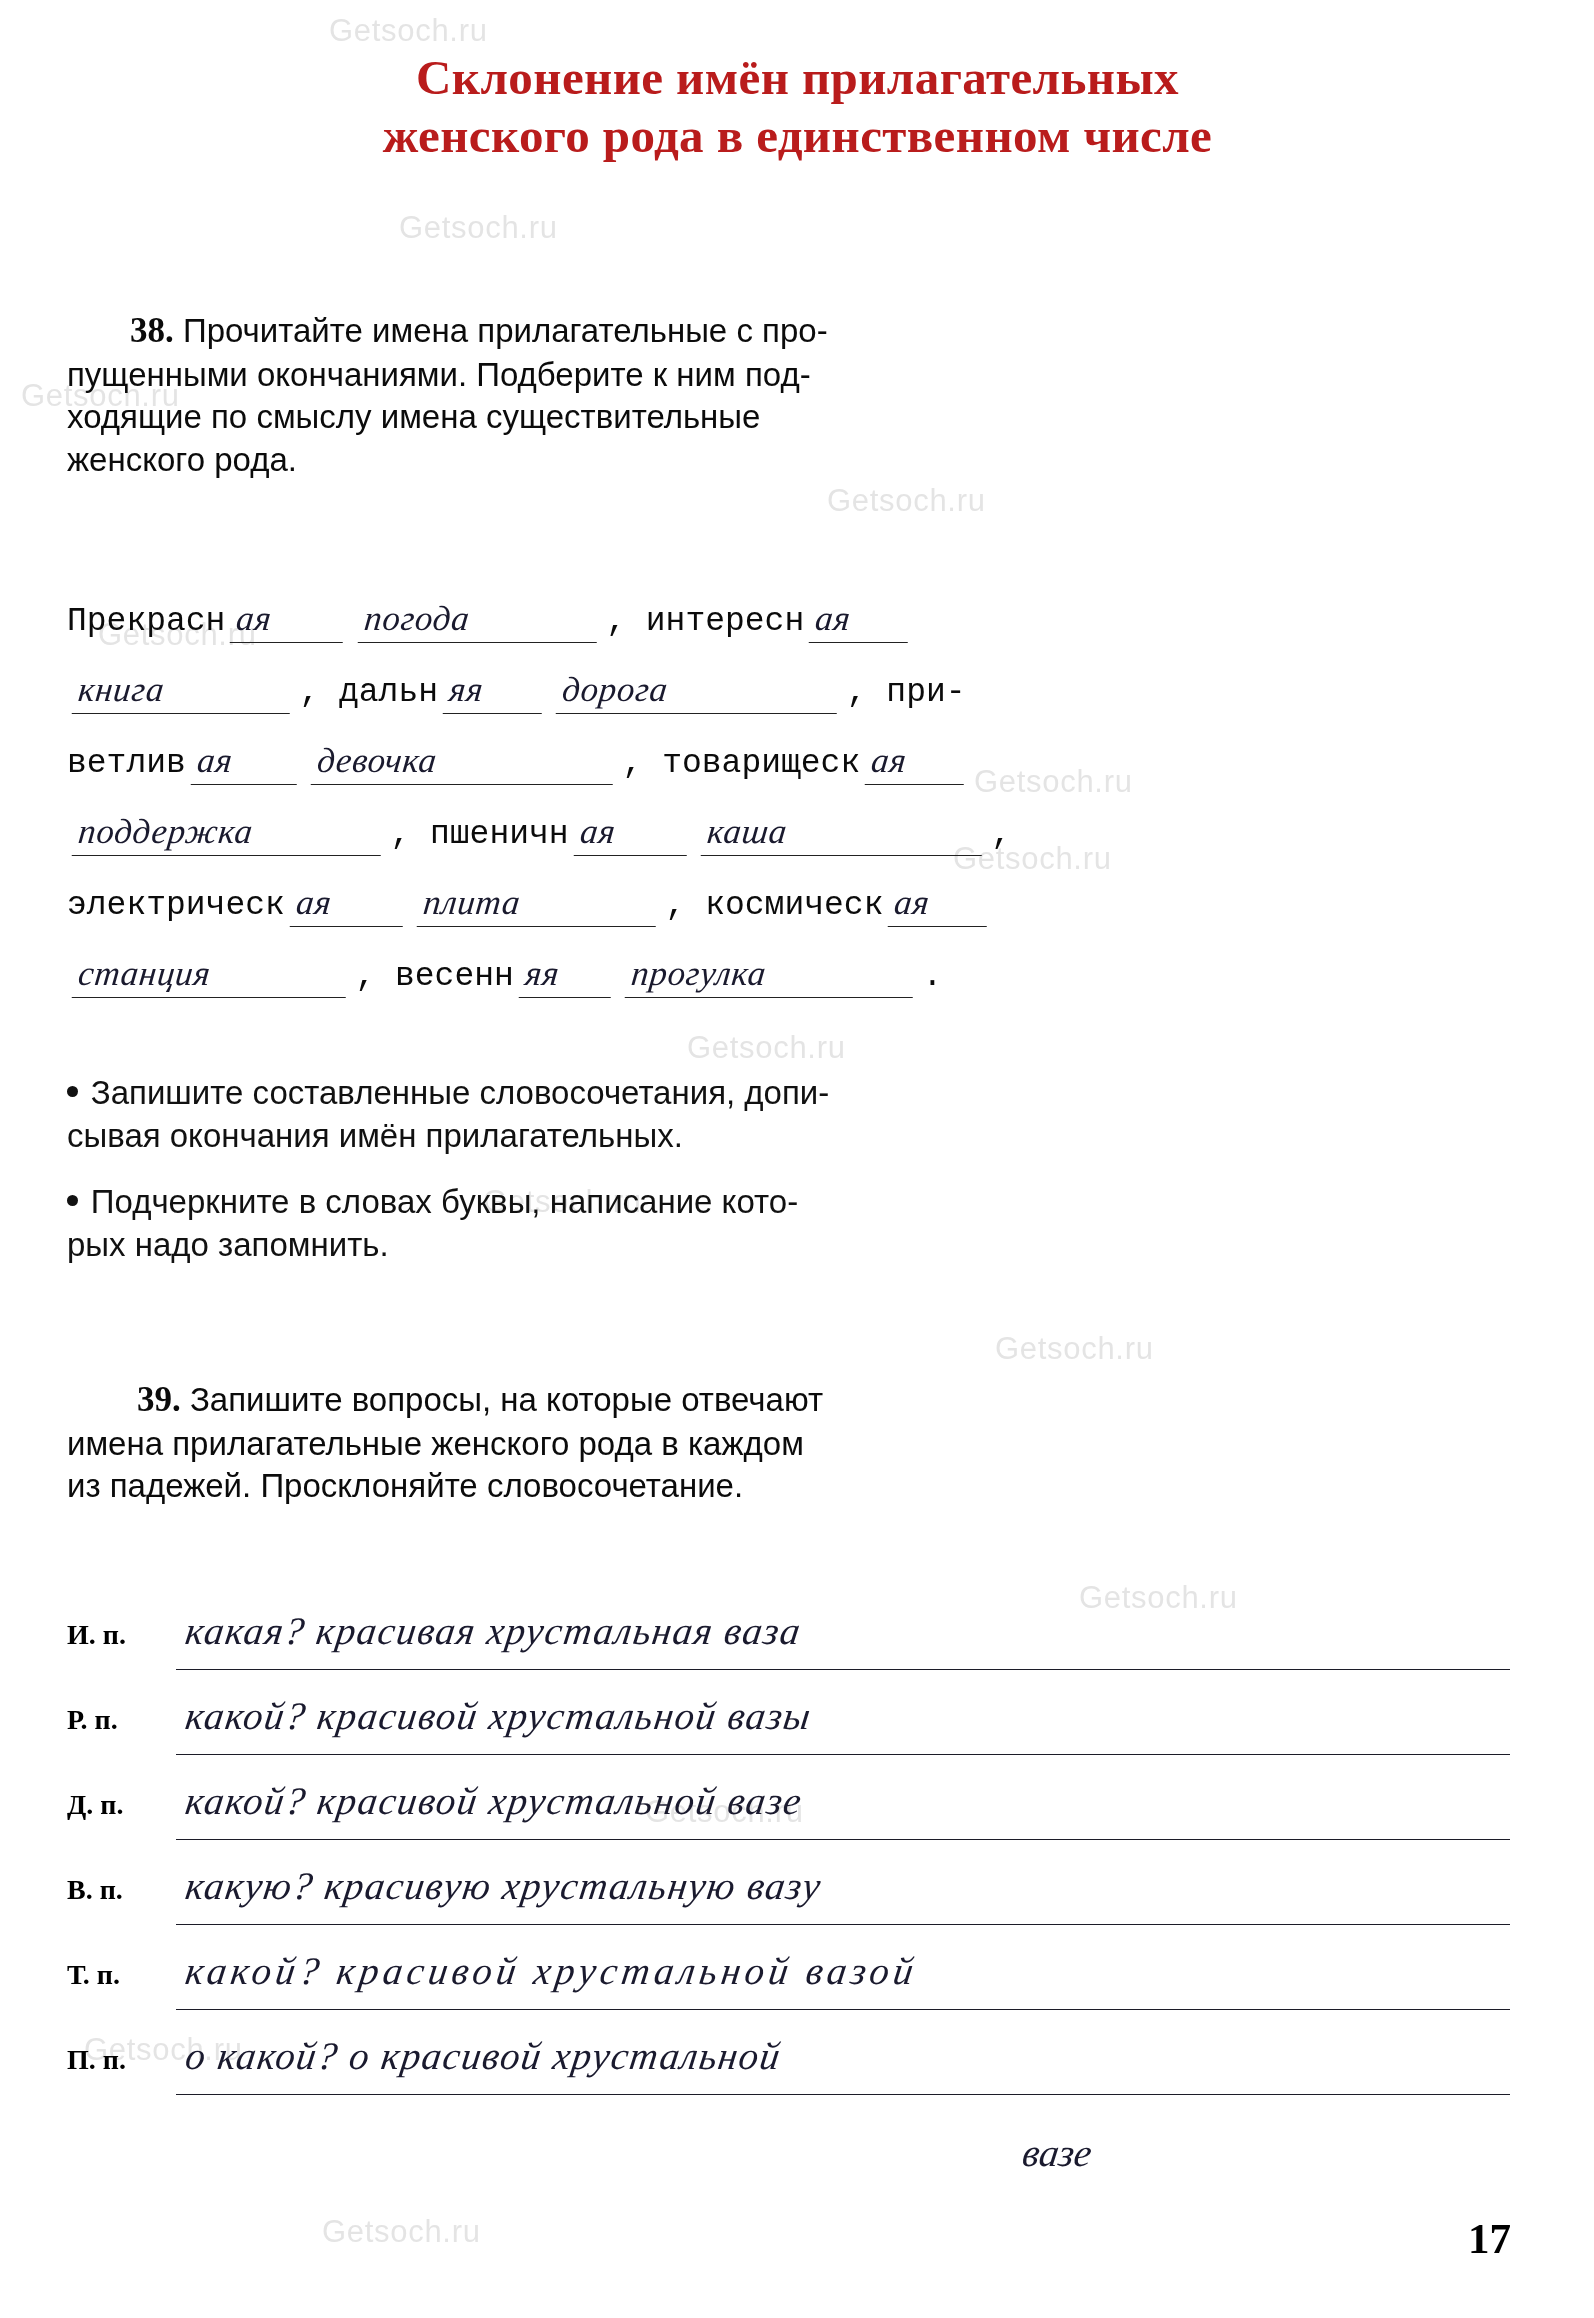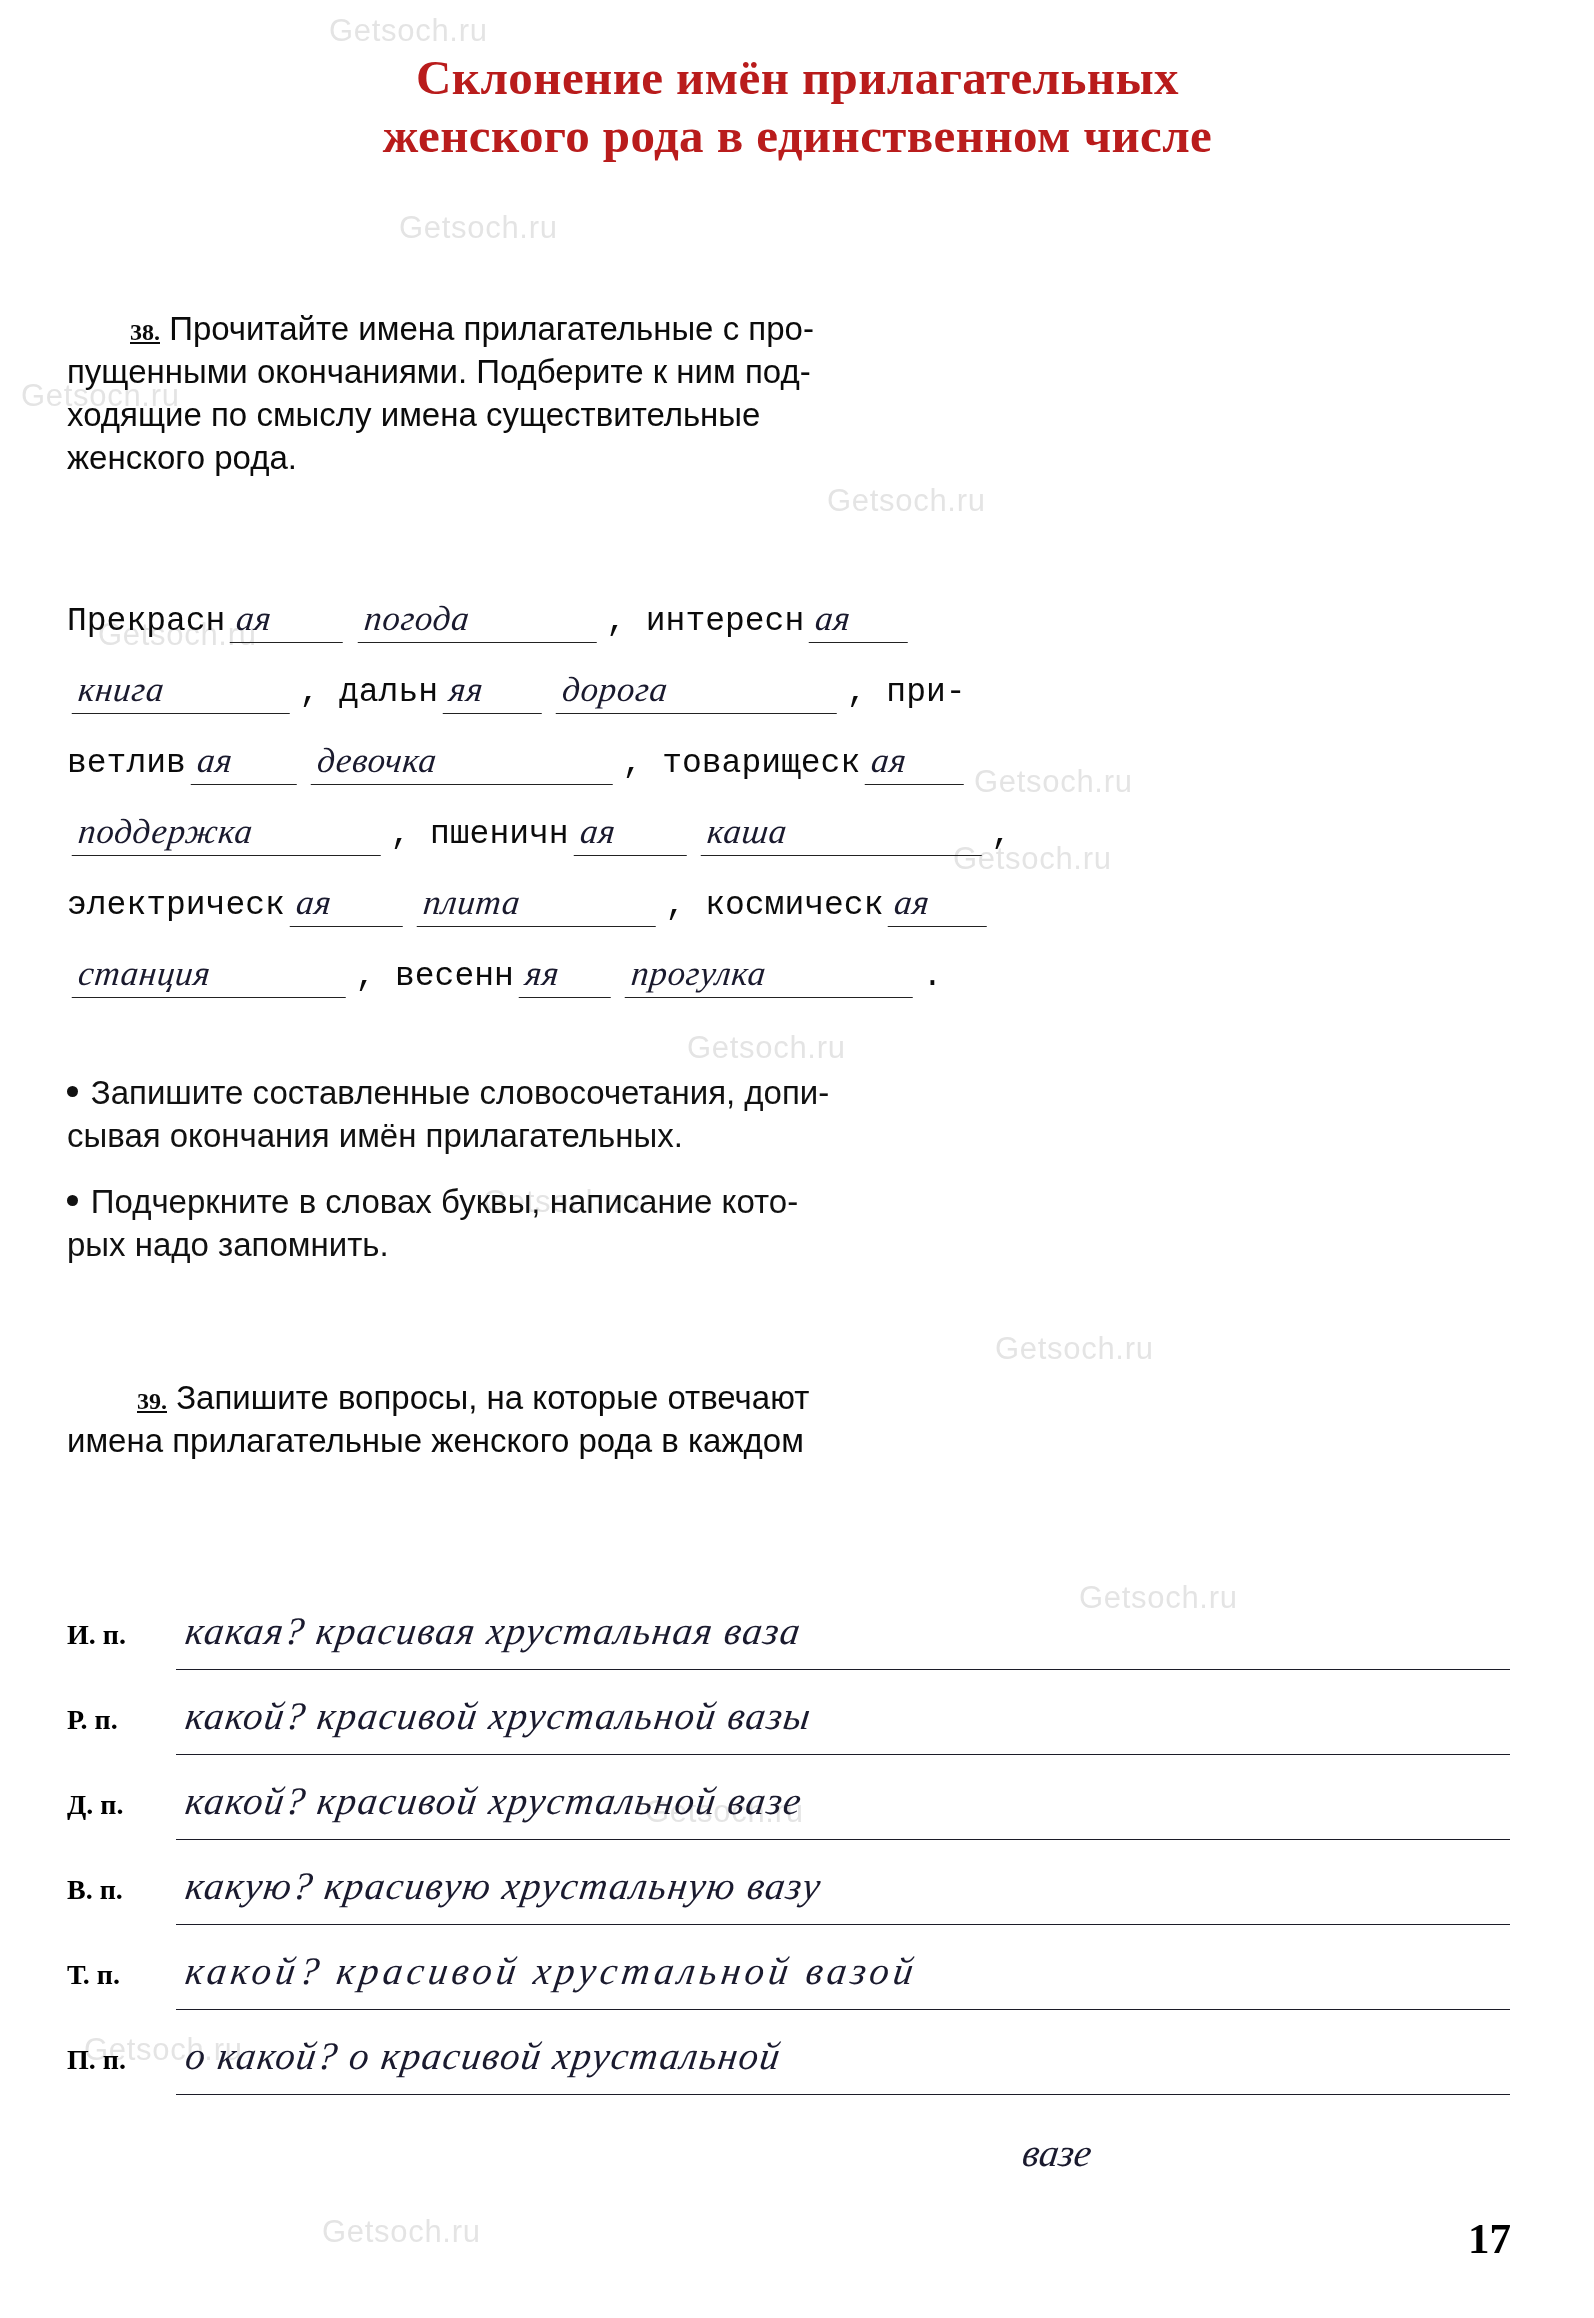--- a/index.html
+++ b/index.html
@@ -56,22 +56,21 @@
     position: absolute;
     font-family: "Liberation Sans", sans-serif;
     font-size: 33px;
     line-height: 1.30;
     color: #0b0b0b;
     text-align: justify;
   }
   .ex-num {
     font-family: "Liberation Serif", serif;
     font-weight: bold;
-    font-size: 24px;
-    text-decoration: underline;
+    font-size: 35px;
   }
 
   .bullet-row {
     position: absolute;
     font-size: 33px;
     line-height: 1.30;
     font-family: "Liberation Sans", sans-serif;
   }
   .bullet-dot {
     display: inline-block;
@@ -226,20 +225,21 @@
 
   <div class="bullet-row" style="left:67px; top:1181px; width:1422px;">
     <span class="bullet-dot"></span><span>Подчеркните в словах буквы, написание кото-</span><br>
     <span>рых надо запомнить.</span>
   </div>
 
   <div class="para" style="left:67px; top:1377px; width:1422px;">
     <span style="display:inline-block; width:70px;"></span><span class="ex-num">39.</span>
     <span>Запишите вопросы, на которые отвечают</span><br>
     <span>имена прилагательные женского рода в каждом</span><br>
+    <span>из падежей. Просклоняйте словосочетание.</span>
   </div>
 
   <div class="decl" id="decl-rows">
       <div class="decl-row">
         <div class="case-label">И. п.</div>
         <div class="answer-line">
           <div class="answer-text">какая? красивая хрустальная ваза</div>
         </div>
       </div>
       <div class="decl-row">

